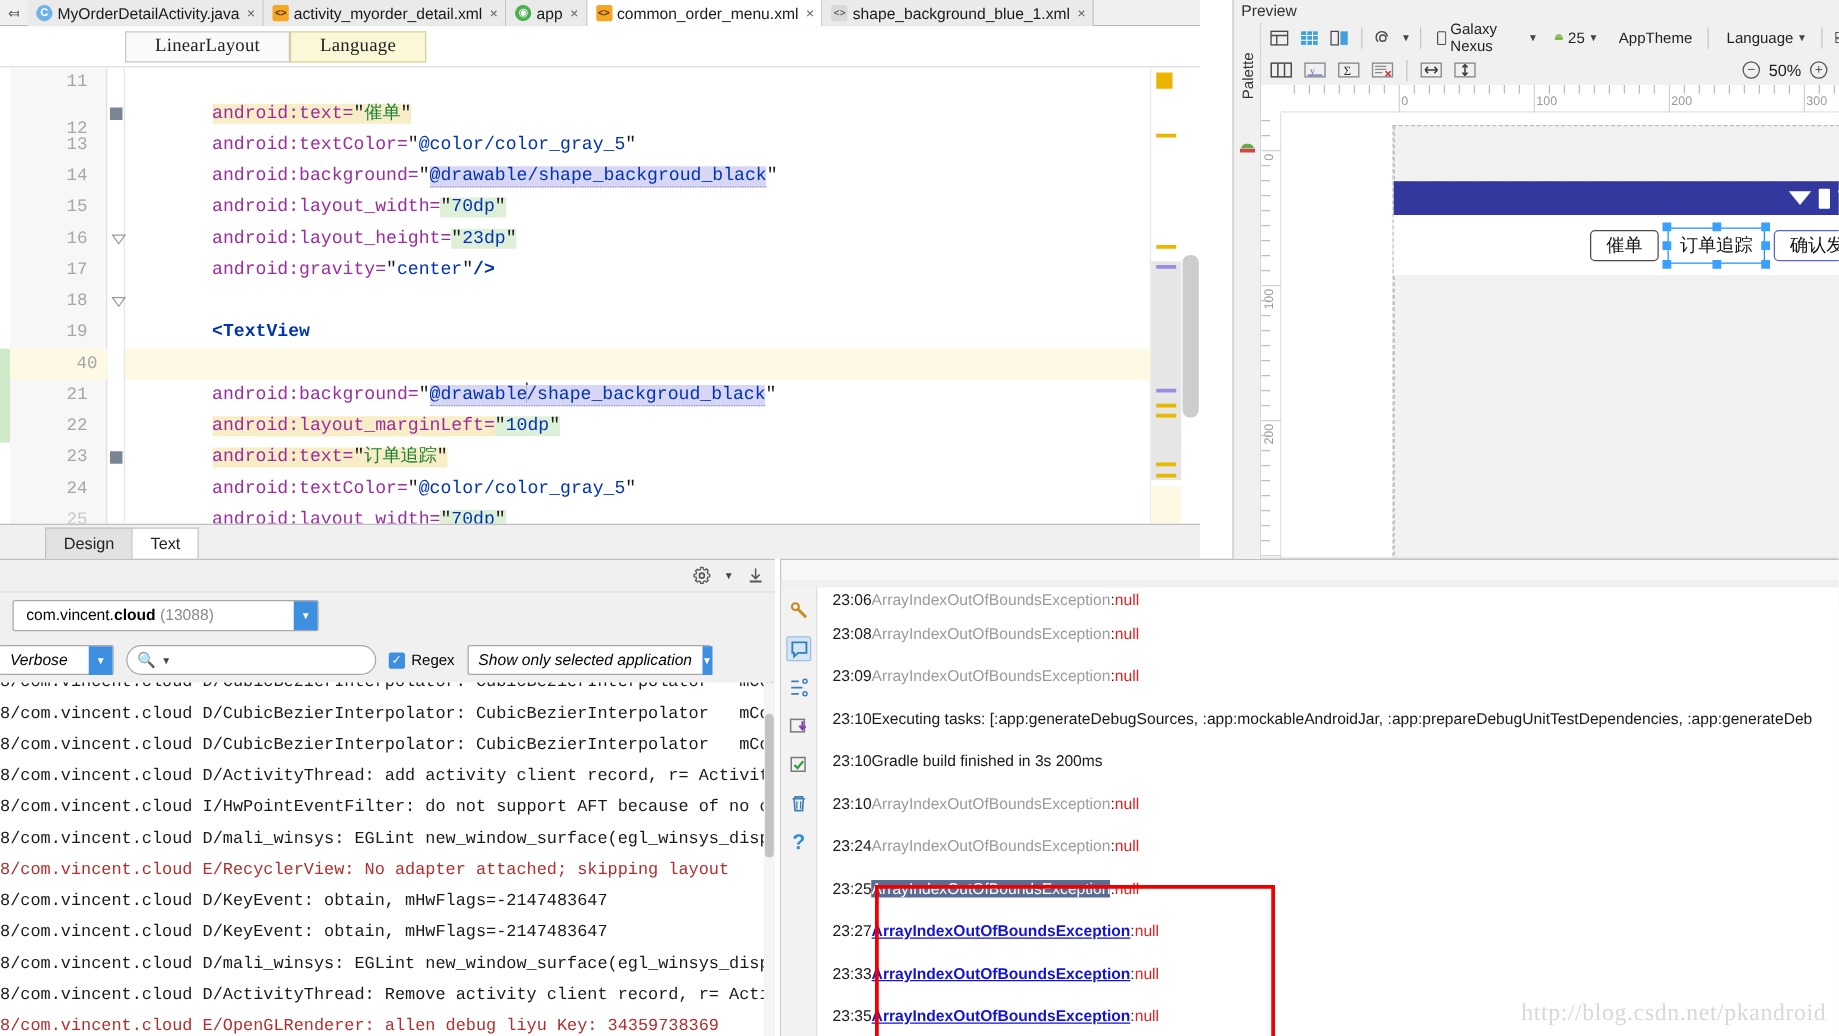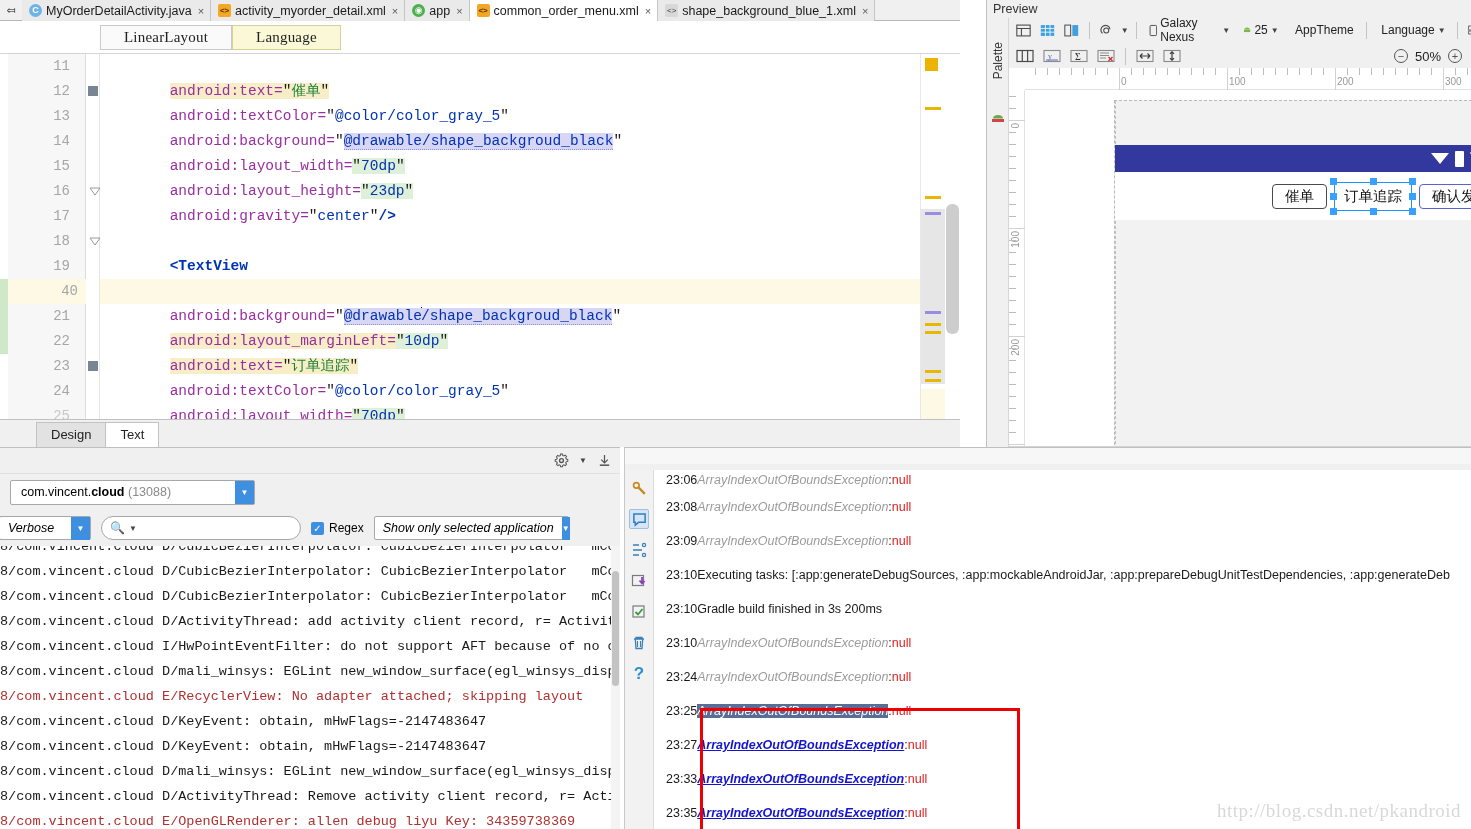--- a/index.html
+++ b/index.html
@@ -234,21 +234,21 @@
   .ev-side .evic.sel { background: #d6e5f5; border: 1px solid #9dbfe0; border-radius:2px; }
   .ev-body {
     position:absolute; left:29px; top:22px; right:0; height: 360px;
     background: #ffffff; overflow:hidden;
   }
   .ev-row {
     height: 34px; display:flex; align-items:center;
     font-size: 12.5px; padding-left: 12px; white-space: nowrap;
   }
   .ev-time { color: #1a1a1a; }
-  .ev-exc { color: #9b9b9b; font-style: italic; }
+  .ev-exc { color: #9b9b9b; }
   .ev-exc.link { color: #1414d0; font-weight: bold; text-decoration: underline; }
   .ev-exc.selhl { background: #5a6d96; color: #ffffff; }
   .ev-null { color: #e02020; margin-left: 0px; }
   .ev-colon { color: #1a1a1a; }
   .ev-task { color: #1a1a1a; }
   .redbox {
     position:absolute; border: 3px solid #ee0000; pointer-events:none;
   }
   .watermark {
     position: absolute; right: 10px; bottom: 8px;
@@ -397,21 +397,21 @@
 
   <div class="editor">
     <div class="chg-stripe">
       <div class="greenstripe" style="top:225px;height:75px;"></div>
     </div>
     <div class="gutter"></div>
     <div class="gutter2"></div>
 
     <div>
       <div class="lnum" style="top:0px;">11</div>
-      <div class="lnum" style="top:25px;">12</div>
+      <div class="lnum" style="top:37px;">12</div>
       <div class="lnum" style="top:50px;">13</div>
       <div class="lnum" style="top:75px;">14</div>
       <div class="lnum" style="top:100px;">15</div>
       <div class="lnum" style="top:125px;">16</div>
       <div class="lnum" style="top:150px;">17</div>
       <div class="lnum" style="top:175px;">18</div>
       <div class="lnum" style="top:200px;">19</div>
       <div class="lnum hl" style="top:225px;text-align:right;">40</div>
       <div class="lnum" style="top:250px;">21</div>
       <div class="lnum" style="top:275px;">22</div>

